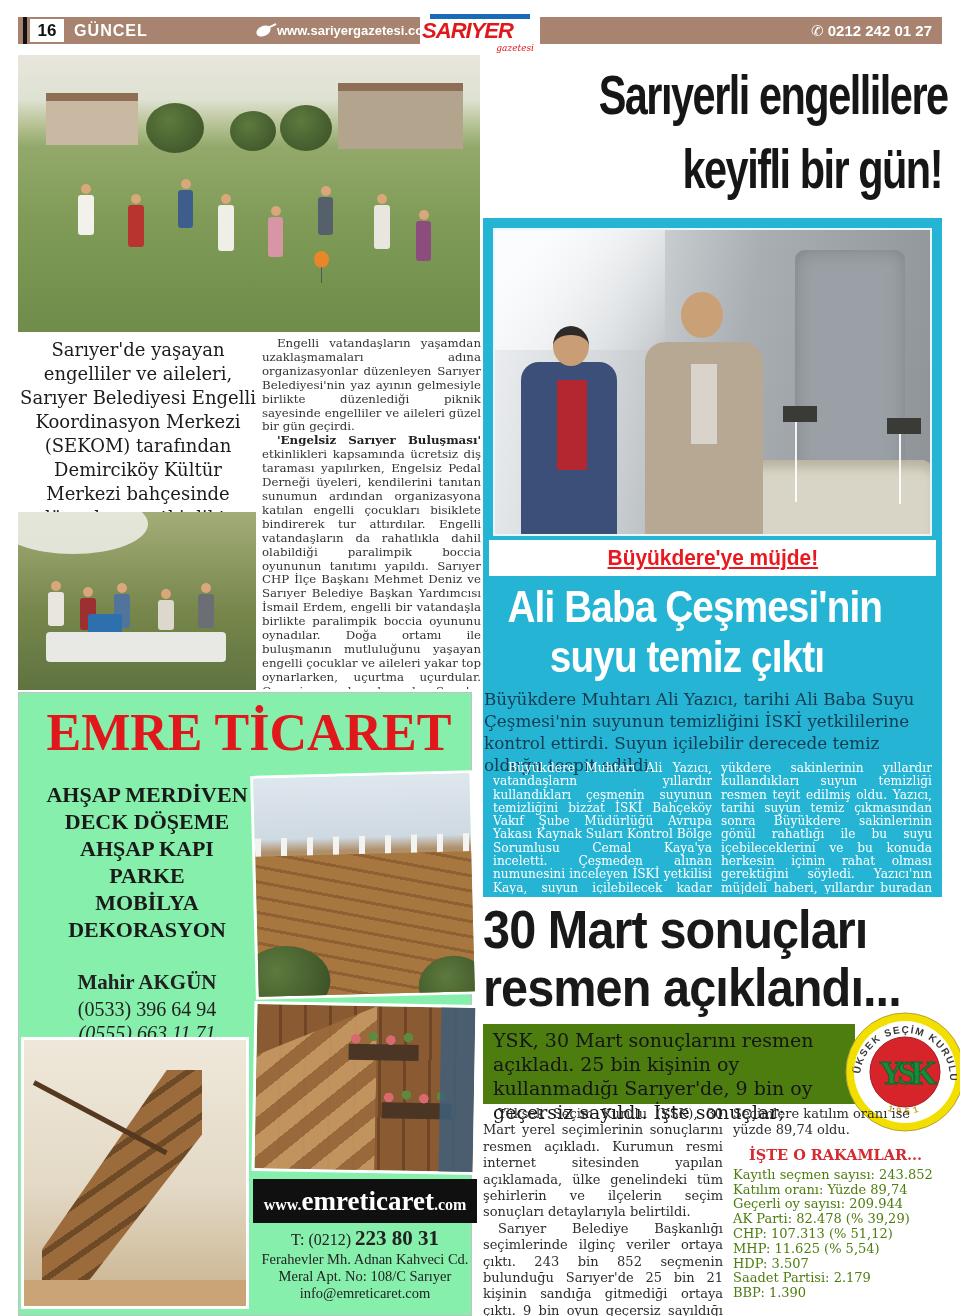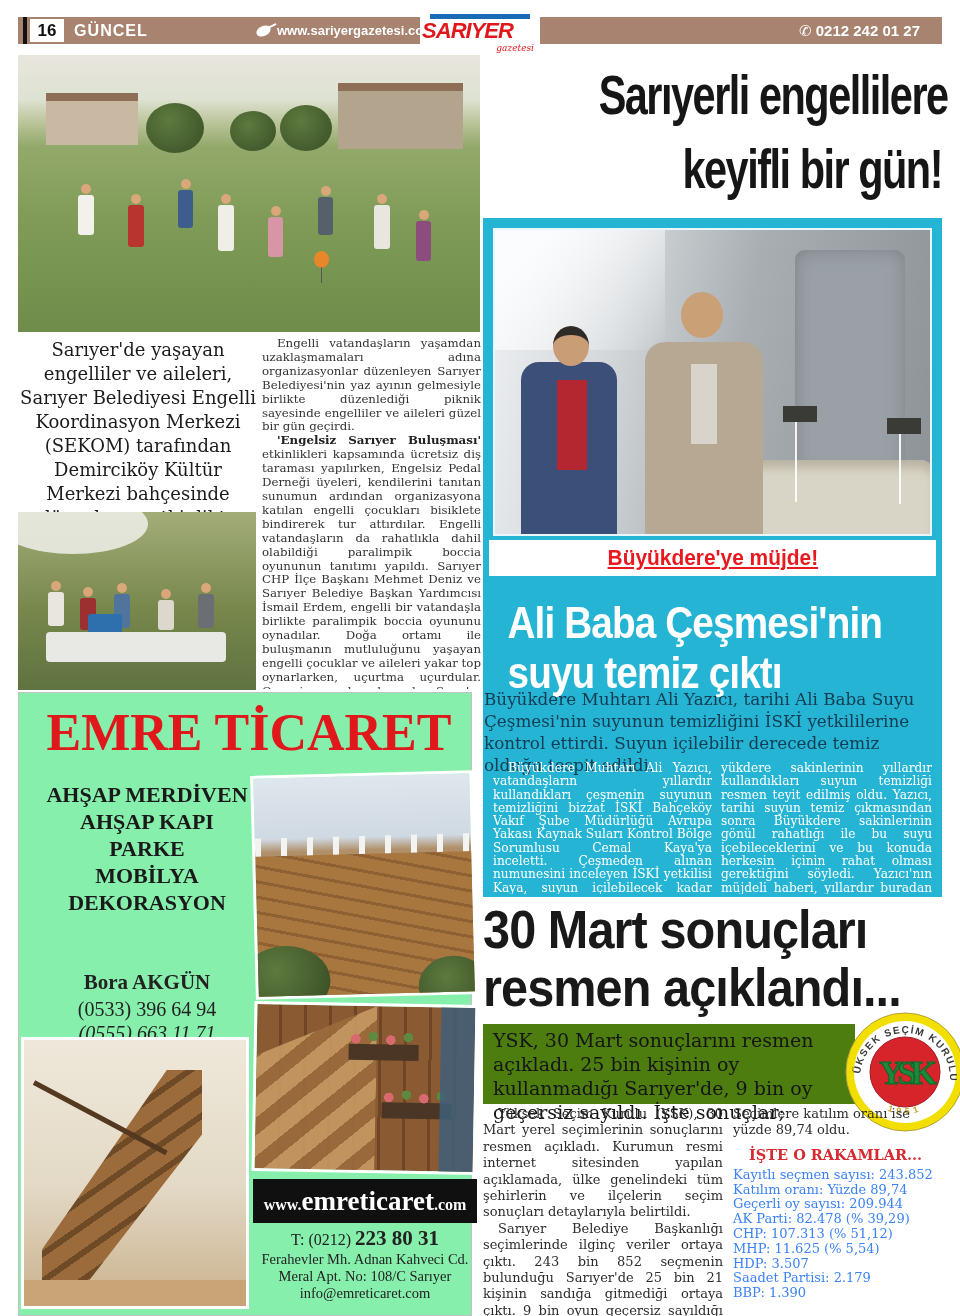--- a/index.html
+++ b/index.html
@@ -20,21 +20,21 @@
                 transform:rotate(-25deg); position:relative; top:1px; margin-right:6px; }
   .mouse-icon::after { content:""; position:absolute; right:-7px; top:3px; width:9px; height:2px;
                 background:#fff; border-radius:2px; }
   .masthead { left:402px; top:-3px; width:120px; height:33px; background:#fff; text-align:center; }
   .masthead-blue { position:absolute; left:10px; top:0; width:100px; height:5px; background:#1a6bb5; }
   .masthead-name { position:absolute; left:0; top:4px; width:95px; color:#e0181c;
                    font:italic 900 22px/26px "Liberation Sans",sans-serif; letter-spacing:-1px;
                    text-shadow:0 0 1px #fff; }
   .masthead-sub { position:absolute; right:6px; bottom:-6px; color:#e0181c;
                   font:italic 9px/10px "DejaVu Serif",serif; }
-  .phone-group { right:22px; top:4px; color:#fff; font:bold 15px/19px "Liberation Sans",sans-serif; }
+  .phone-group { right:10px; top:4px; color:#fff; font:bold 15px/19px "Liberation Sans",sans-serif; }
   .phone-glyph { font-weight:normal; font-family:"DejaVu Sans",sans-serif; margin-right:4px; }
 
   
   .main-headline { left:478px; top:58px; width:464px; text-align:right; color:#161616; }
   .main-headline .hl { font:bold 56px/74px "Liberation Sans",sans-serif; letter-spacing:-2px;
                        white-space:nowrap; transform:scaleX(.74); transform-origin:100% 50%; }
 
   
   .photo { overflow:hidden; }
   .photo-picnic { left:18px; top:55px; width:462px; height:277px;
@@ -73,21 +73,21 @@
     background:#c99d75; border-top:9px solid #2d2a28; }
   .man-right-body { position:absolute; left:150px; top:112px; width:118px; height:196px;
     background:#b7a894; border-radius:20px 20px 0 0; }
   .man-right-shirt { position:absolute; left:196px; top:134px; width:26px; height:80px; background:#d8d4cb; }
   .man-right-head { position:absolute; left:186px; top:62px; width:42px; height:46px; border-radius:50%;
     background:#caa077; border-bottom:0; }
 
   .kicker-strip { left:6px; top:322px; width:447px; height:36px; background:#fff; text-align:center; }
   .kicker { display:inline-block; margin-top:4px; color:#e8191f; text-decoration:underline;
             font:bold 22px/28px "Liberation Sans",sans-serif; transform:scaleX(.95); }
-  .water-hl { left:0; top:380px; width:408px; color:#fff; }
+  .water-hl { left:0; top:364px; width:408px; text-align:center; color:#fff; }
   .water-hl .hl { font:bold 44px/50px "Liberation Sans",sans-serif; letter-spacing:-1px;
                   white-space:nowrap; transform:scaleX(.88); transform-origin:50% 50%; }
   .water-lead { left:1px; top:470px; width:431px; color:#143c52;
                 font:16.8px/22px "DejaVu Serif",serif; }
   .water-col { top:544px; color:#fff; font:12.2px/13.3px "DejaVu Serif",serif; text-align:justify;
                height:132px; overflow:hidden; }
   .water-col1 { left:10px; width:219px; }
   .water-col2 { left:238px; width:211px; }
   .indent { text-indent:15px; }
 
@@ -96,21 +96,21 @@
   .elec-headline .hl { font:bold 54px/58px "Liberation Sans",sans-serif; letter-spacing:-1px;
                        white-space:nowrap; transform:scaleX(.9); transform-origin:0 50%; }
   .yellow-box { left:483px; top:1024px; width:372px; height:80px; background:#4d7c0f;
                 padding:4px 8px 0 10px; color:#151515; font:19px/24px "DejaVu Serif",serif; }
   .ysk-seal { left:843px; top:1010px; width:124px; height:124px; }
   .bot-col { font:13px/16.4px "DejaVu Serif",serif; color:#2c2c2c; text-align:justify; }
   .bot-col1 { left:483px; top:1106px; width:240px; }
   .bot-col2 { left:733px; top:1106px; width:212px; text-align:left; }
   .red-subhead { color:#d42a30; font:bold 14.5px/18px "DejaVu Serif",serif; margin:7px 0 3px; text-align:center; }
   .red-subhead.left { text-align:left; text-indent:16px; }
-  .stats div { font:13px/14.8px "DejaVu Serif",serif; color:#3b82f6; }
+  .stats div { font:13px/14.8px "DejaVu Serif",serif; color:#4d7c0f; }
   .stats { margin-top:4px; }
 
   
   .ad { left:18px; top:692px; width:454px; height:624px; background:#86efac; border:1px solid #c2c2c2; }
   .ad-title { left:0; top:8px; width:460px; text-align:center; color:#e0181c;
               font:bold 52px/64px "Liberation Serif",serif; letter-spacing:0; }
   .services { left:8px; top:88px; width:240px; text-align:center; }
   .services div { font:bold 22px/27px "Liberation Serif",serif; color:#1a1a1a; }
   .ad-name { left:8px; top:276px; width:240px; text-align:center; font:bold 21px/26px "Liberation Serif",serif; color:#222; }
   .ad-mob { left:8px; width:240px; text-align:center; font:20px/24px "Liberation Serif",serif; color:#222; }
@@ -281,26 +281,27 @@
       <div>HDP: 3.507</div>
       <div>Saadet Partisi: 2.179</div>
       <div>BBP: 1.390</div>
     </div>
   </div>
 
   <div class="abs ad">
     <div class="abs ad-title">EMRE TİCARET</div>
     <div class="abs services">
       <div>AHŞAP MERDİVEN</div>
+      <div>DECK DÖŞEME</div>
       <div>AHŞAP KAPI</div>
       <div>PARKE</div>
       <div>MOBİLYA</div>
       <div>DEKORASYON</div>
     </div>
-    <div class="abs ad-name">Bora AKGÜN</div>
+    <div class="abs ad-name">Mahir AKGÜN</div>
     <div class="abs ad-mob" style="top:304px;">(0533) 396 64 94</div>
     <div class="abs ad-mob" style="top:328px;font-style:italic;">(0555) 663 11 71</div>
 
     <div class="abs photo photo-deck">
       <div class="railing"></div>
       <div class="deck-planks"></div>
       <div class="bush" style="left:-18px;bottom:-20px;width:90px;height:70px;"></div>
       <div class="bush" style="right:-14px;bottom:-24px;width:70px;height:60px;"></div>
     </div>
 

